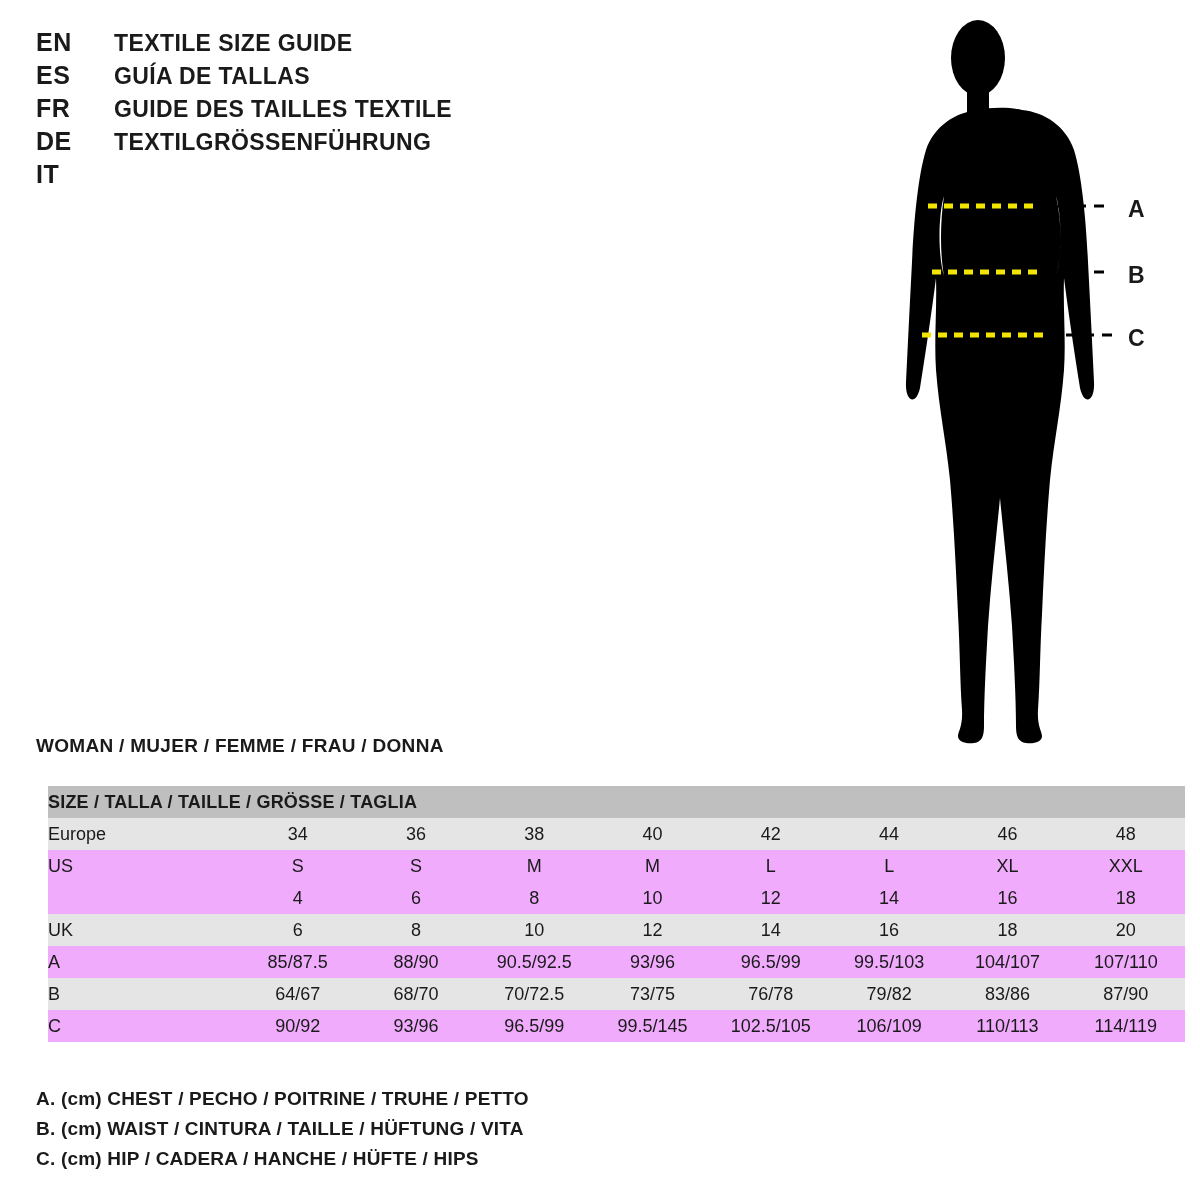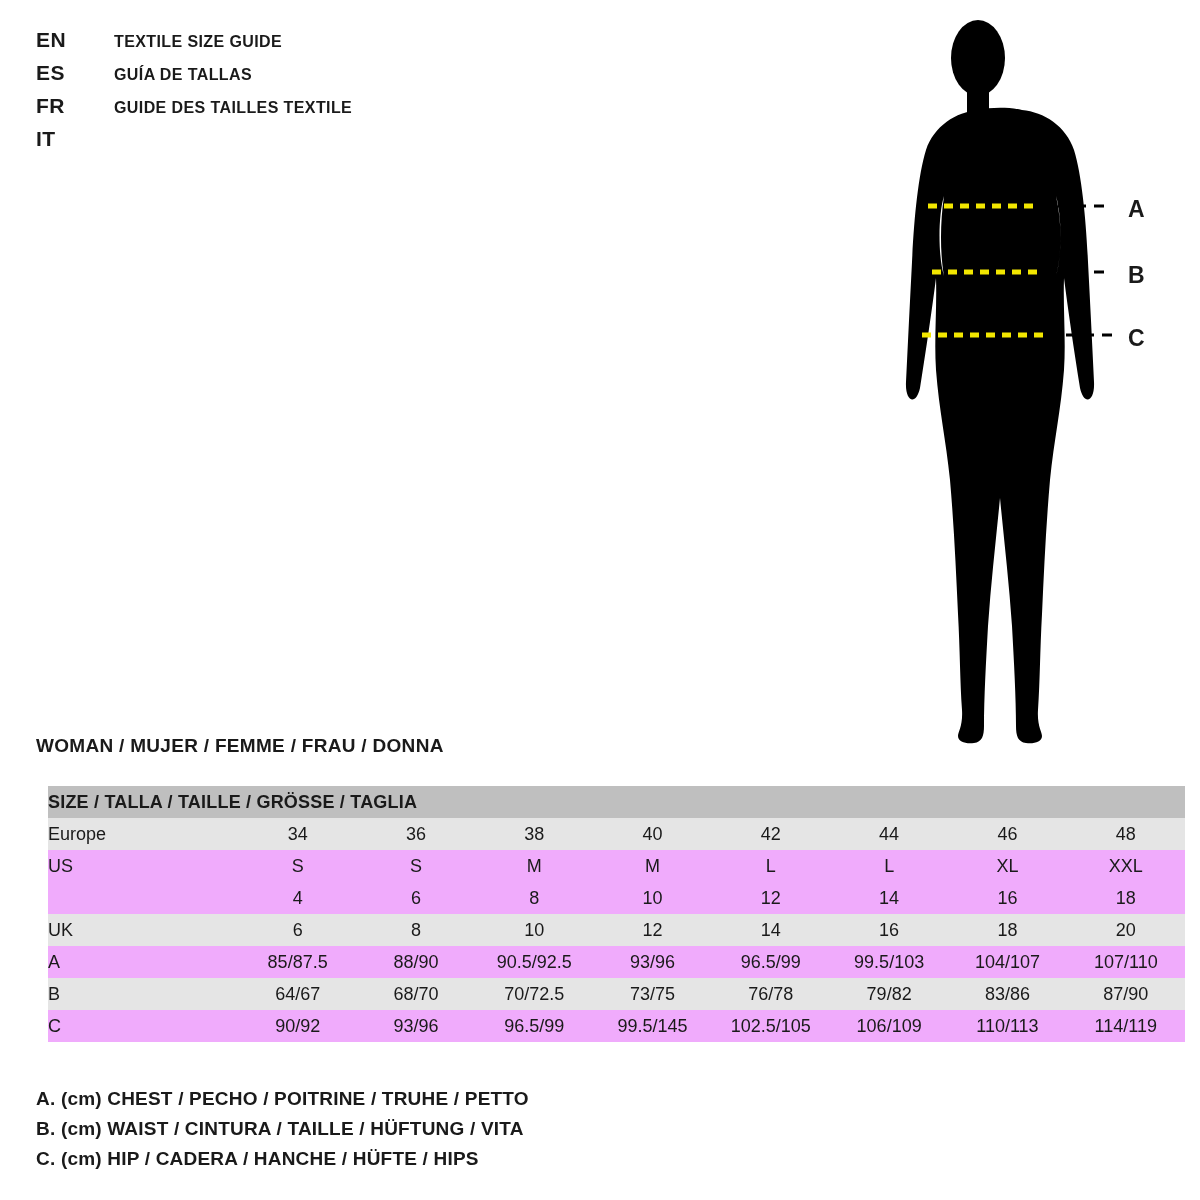--- a/index.html
+++ b/index.html
@@ -23,27 +23,27 @@
     top: 28px;
     width: 700px;
   }
   .title-row {
     display: flex;
     align-items: baseline;
     height: 33px;
   }
   .title-lang {
     width: 78px;
-    font-size: 21px;
+    font-size: 25px;
     font-weight: bold;
     letter-spacing: 0.5px;
     color: #1a1a1a;
   }
   .title-text {
-    font-size: 16px;
+    font-size: 23px;
     font-weight: bold;
     letter-spacing: 0.4px;
     color: #1a1a1a;
     white-space: nowrap;
   }
 
   
   #figure-area {
     position: absolute;
     left: 860px;
@@ -128,20 +128,24 @@
     <span class="title-lang">EN</span>
     <span class="title-text">TEXTILE SIZE GUIDE</span>
   </div>
   <div class="title-row">
     <span class="title-lang">ES</span>
     <span class="title-text">GUÍA DE TALLAS</span>
   </div>
   <div class="title-row">
     <span class="title-lang">FR</span>
     <span class="title-text">GUIDE DES TAILLES TEXTILE</span>
+  </div>
+  <div class="title-row">
+    <span class="title-lang">DE</span>
+    <span class="title-text">TEXTILGRÖSSENFÜHRUNG</span>
   </div>
   <div class="title-row">
     <span class="title-lang">IT</span>
   </div>
 </div>
 
 <div id="figure-area">
   <svg id="figure-svg" width="330" height="740" viewBox="0 0 330 740">
 
     <ellipse cx="118" cy="48" rx="27" ry="38" fill="#000000"></ellipse>

